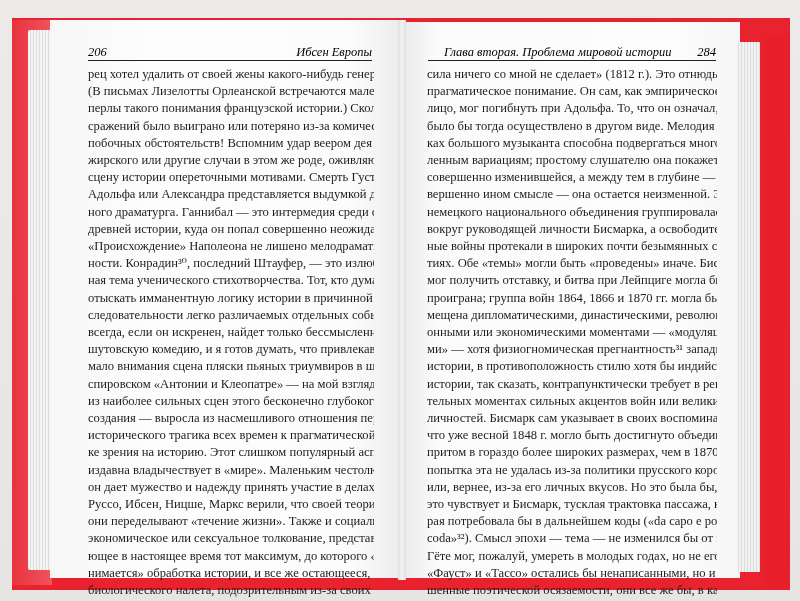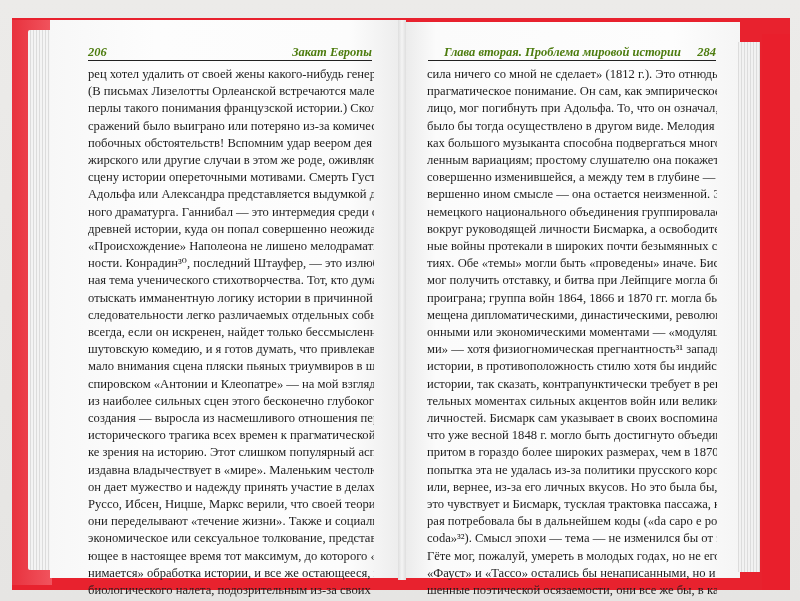--- a/index.html
+++ b/index.html
@@ -45,22 +45,22 @@
   }
   .page-right {
     left: 402px; width: 338px; top: 22px; height: 556px;
     background: linear-gradient(90deg, #e9e9e9 0%, #fbfbfb 10%, #fdfdfd 80%, #f5f5f5 100%);
   }
   .gutter {
     position: absolute; left: 398px; top: 20px; width: 8px; height: 560px;
     background: linear-gradient(90deg, #dedede, #f4f4f4 50%, #dedede);
   }
   .running-head {
-    position: absolute; font-style: italic; font-size: 12.5px; color: #4d7c0f;
-    border-bottom: 1px solid #222; height: 16px; line-height: 16px; font-weight: bold;
+    position: absolute; font-style: italic; font-size: 12.5px; color: #000000;
+    border-bottom: 1px solid #222; height: 16px; line-height: 16px;
   }
   .rh-left { left: 88px; top: 44px; width: 284px; }
   .rh-right { left: 428px; top: 44px; width: 288px; }
   .rh-left .pnum { position: absolute; left: 0; }
   .rh-left .title { position: absolute; right: 0; }
   .rh-right .title { position: absolute; left: 16px; }
   .rh-right .pnum { position: absolute; right: 0; }
 
   .text-block {
     position: absolute; font-size: 12.6px; line-height: 17.2px; color: #1e1e1e;
@@ -82,21 +82,21 @@
 <div class="cover-right-edge"></div>
 <div class="page-stack-left"></div>
 
 <div class="page page-left"></div>
 <div class="page page-right"></div>
 <div class="page-stack-right"></div>
 <div class="gutter"></div>
 
 <div class="running-head rh-left">
   <span class="pnum">206</span>
-  <span class="title">Закат Европы</span>
+  <span class="title">Ибсен Европы</span>
 </div>
 <div class="running-head rh-right">
   <span class="title">Глава вторая. Проблема мировой истории</span>
   <span class="pnum">284</span>
 </div>
 
 <div class="text-block tb-left" id="left-text">
     <span class="line">рец хотел удалить от своей жены какого-нибудь генерала!</span>
     <span class="line">(В письмах Лизелотты Орлеанской встречаются маленькие</span>
     <span class="line">перлы такого понимания французской истории.) Сколько</span>

